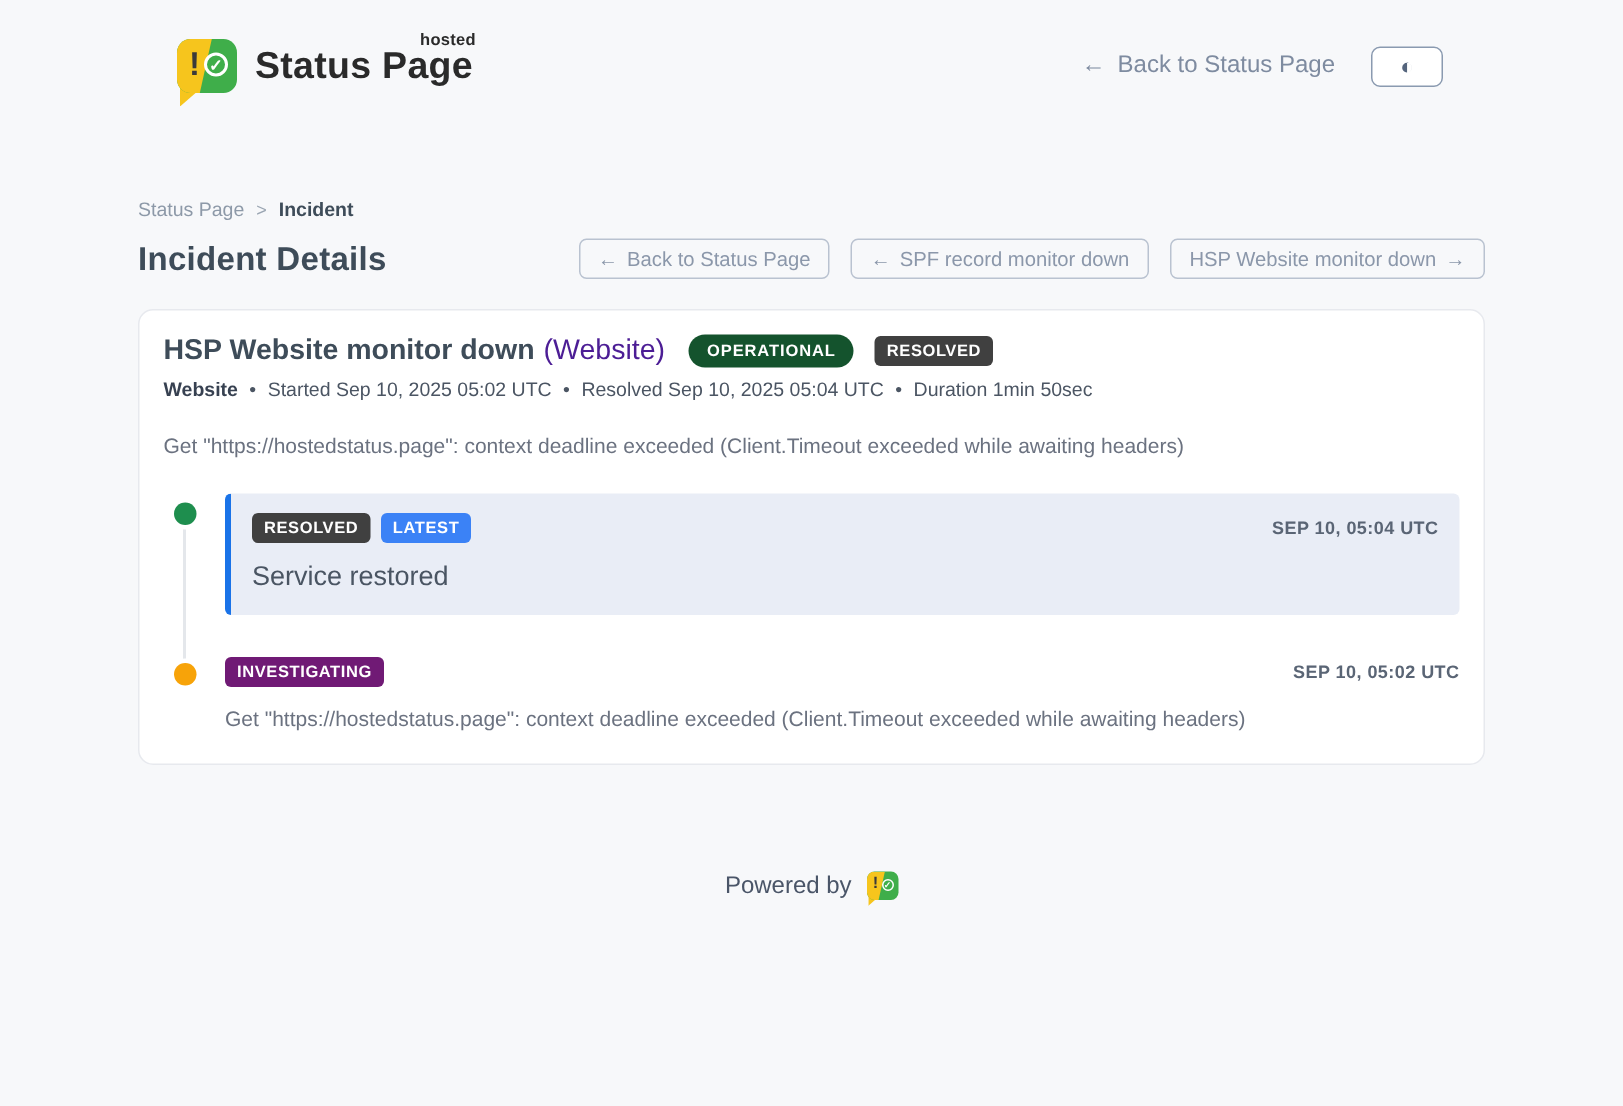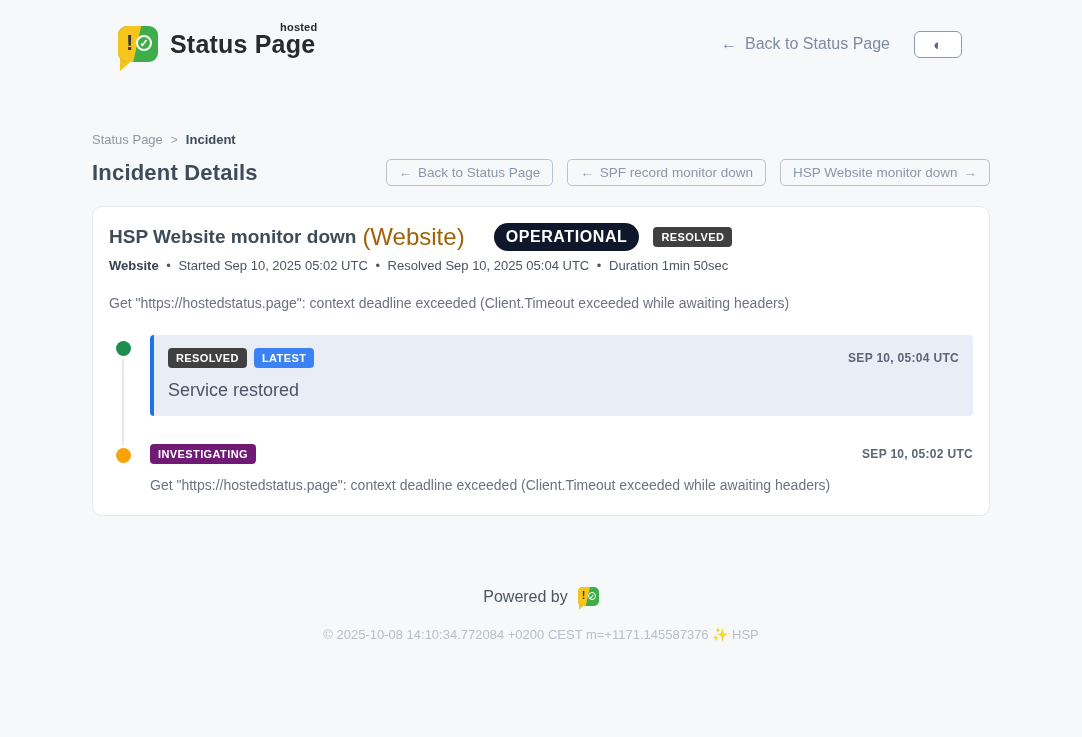--- a/index.html
+++ b/index.html
@@ -73,28 +73,28 @@
     font-family: "Liberation Sans", sans-serif; display: flex; align-items: center; gap: 6px;
   }
 
   
   .card {
     margin-top: 20px; background: #ffffff; border: 1px solid #e7e9ee;
     border-radius: 10px; padding: 16px 16px 22px 16px;
   }
   .card-title-row { display: flex; align-items: center; flex-wrap: wrap; }
   .incident-title { font-size: 19px; font-weight: 700; color: #3e4c59; }
-  .incident-component { font-size: 24px; font-weight: 400; color: #a16207; margin-left: 6px; }
+  .incident-component { font-size: 19px; font-weight: 400; color: #4c1d95; margin-left: 6px; }
   .badge {
     display: inline-block; color: #ffffff; font-weight: 700;
     font-size: 11px; letter-spacing: 0.4px; border-radius: 4px; padding: 4px 8px;
   }
   .badge-operational {
-    background: #0f172a; border-radius: 999px; font-size: 16px; font-weight: 600;
-    letter-spacing: 0.6px; padding: 5px 12px; margin-left: 29px;
+    background: #14532d; border-radius: 999px; font-size: 11px; font-weight: 600;
+    letter-spacing: 0.6px; padding: 5px 12px; margin-left: 16px;
   }
   .badge-resolved { background: #404040; }
   .badge-latest { background: #3b82f6; }
   .badge-investigating { background: #701a75; }
   .title-row-resolved { margin-left: 14px; }
 
   .meta-line { margin-top: 7px; font-size: 13px; color: #4b5563; }
   .meta-component { font-weight: 700; color: #374151; }
   .meta-sep { margin: 0 4px; color: #4b5563; }
 
@@ -259,14 +259,13 @@
     <span>Powered by</span>
     <span class="footer-mark logo-mark">
       <span class="logo-tail"></span>
       <span class="logo-bubble" style="position:absolute;inset:0;display:block;">
         <span class="logo-yellow" style="display:block;"></span>
         <span class="logo-excl">!</span>
         <span class="logo-check-circle">✓</span>
       </span>
     </span>
   </div>
-  <div class="copyright">© 2025-10-08 14:10:34.772084 +0200 CEST m=+1171.145587376 ✨ HSP</div>
 </div>
 
 </body></html>

